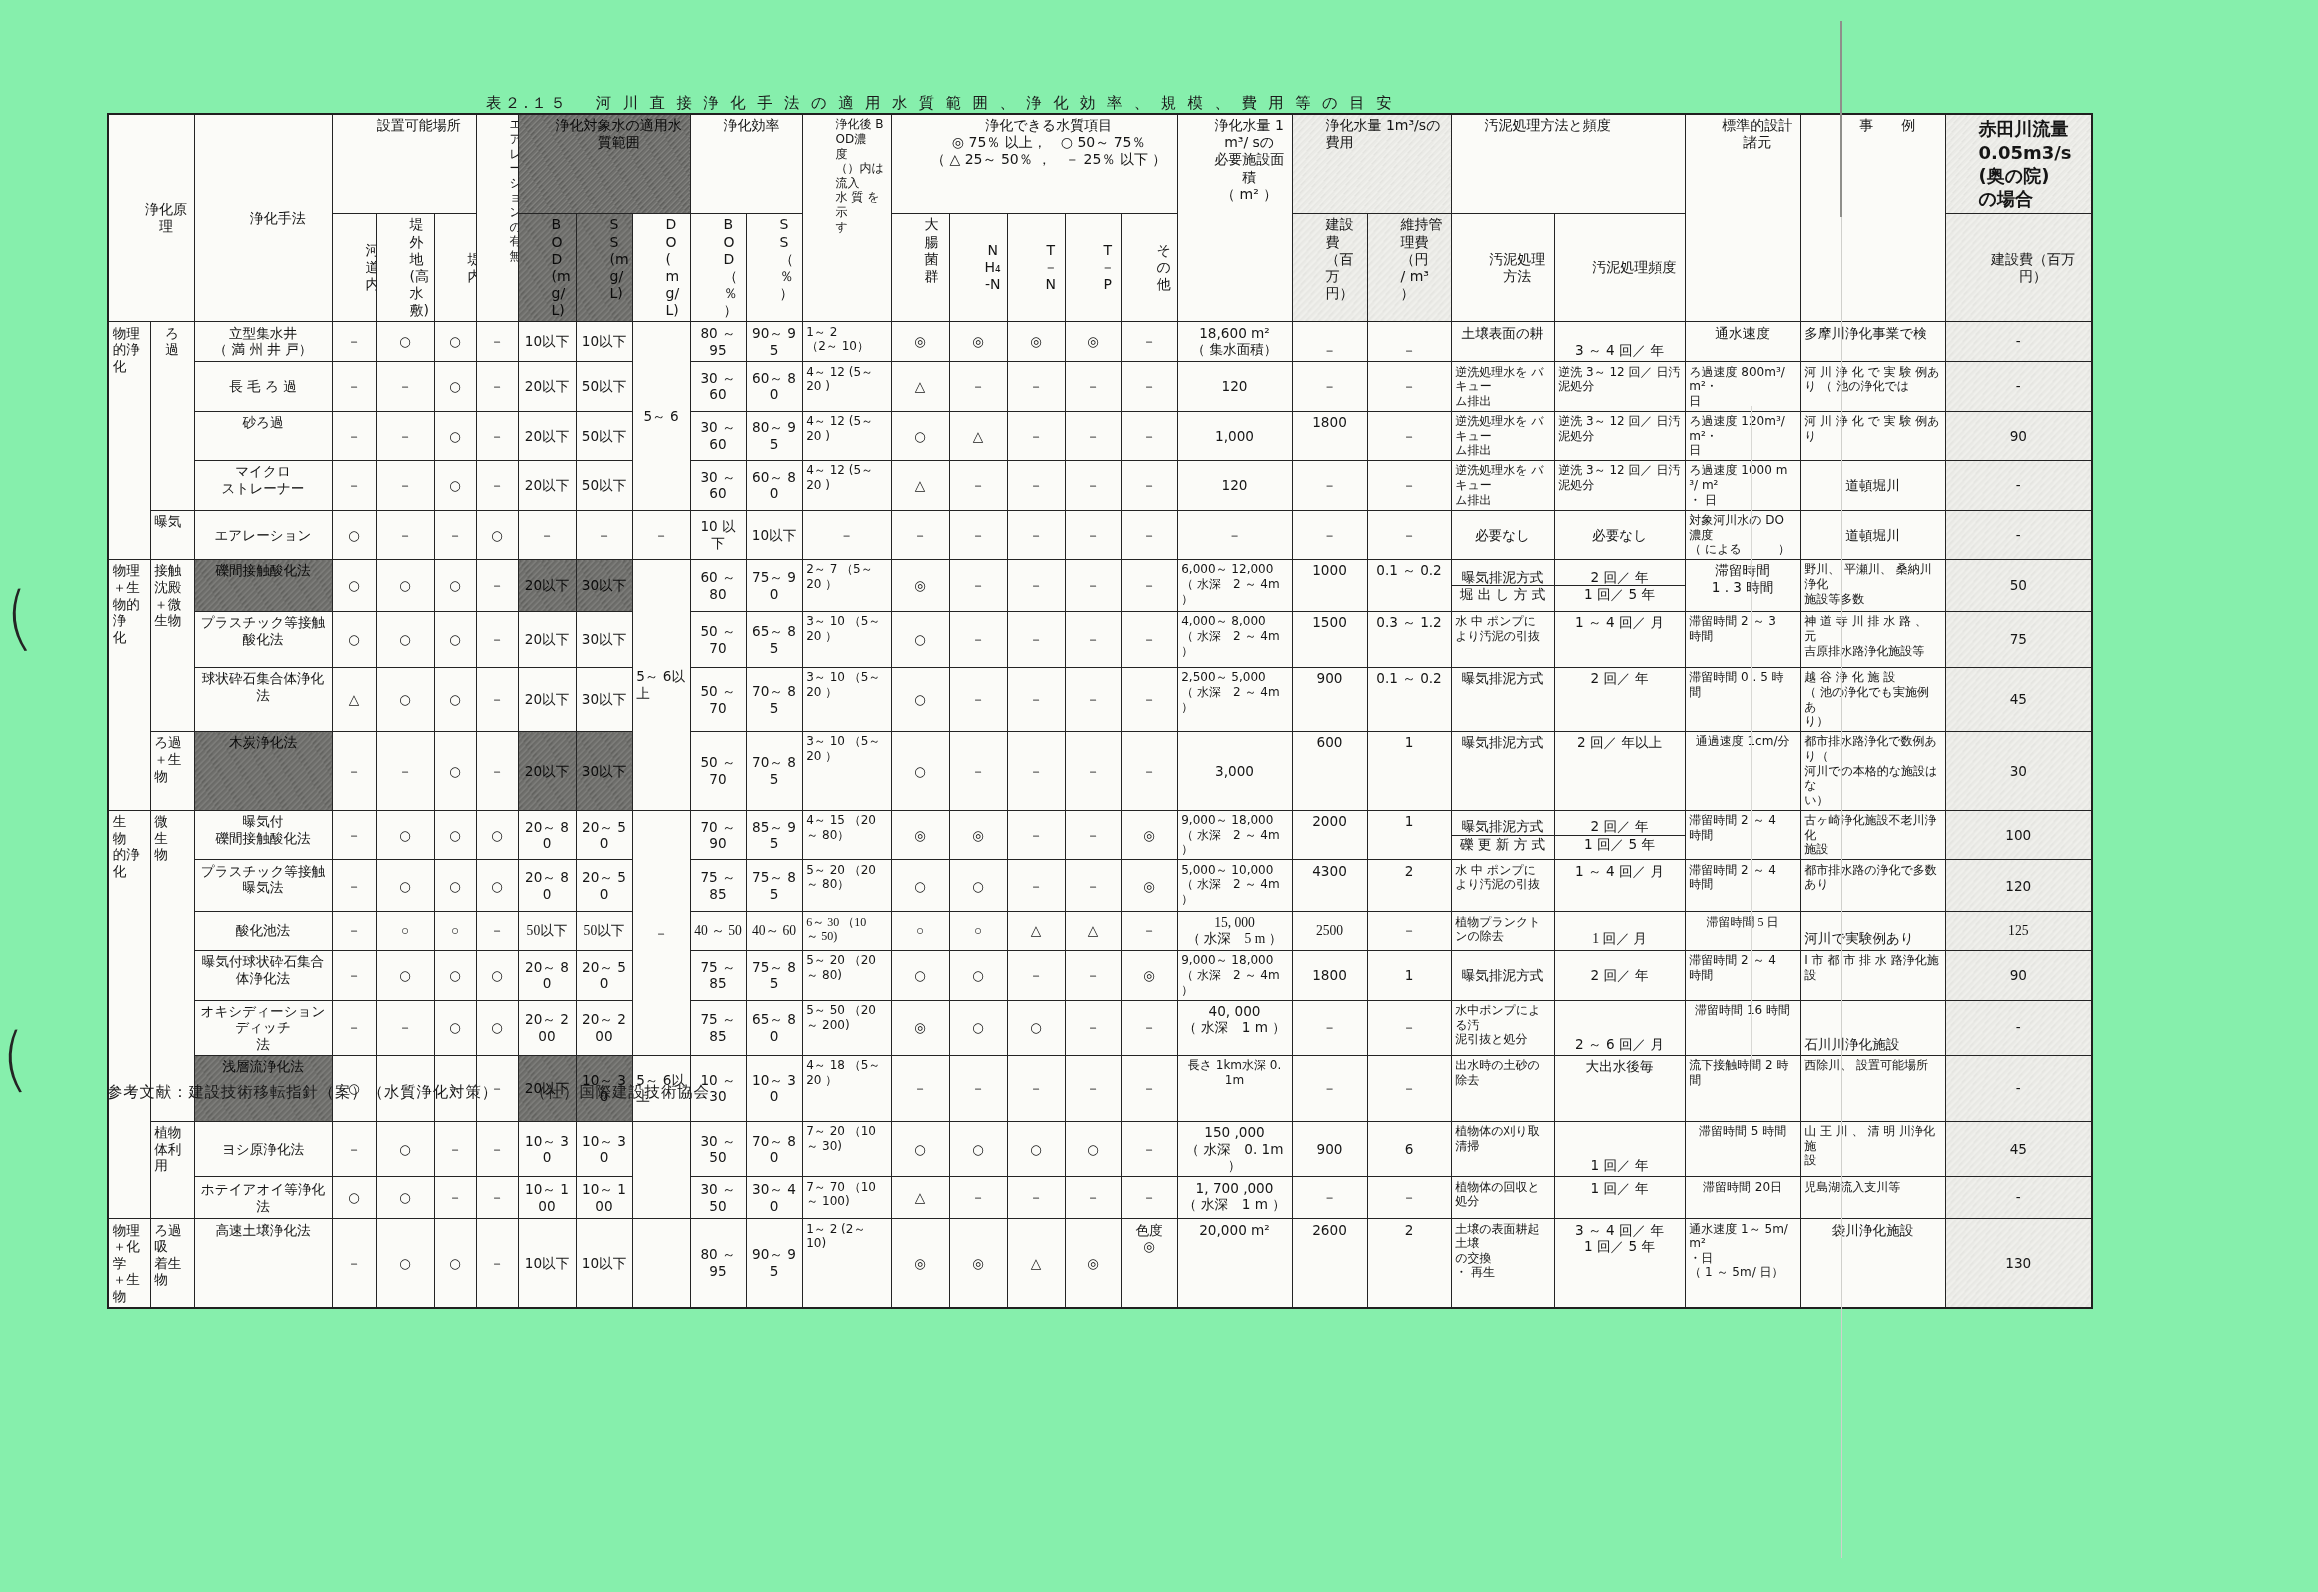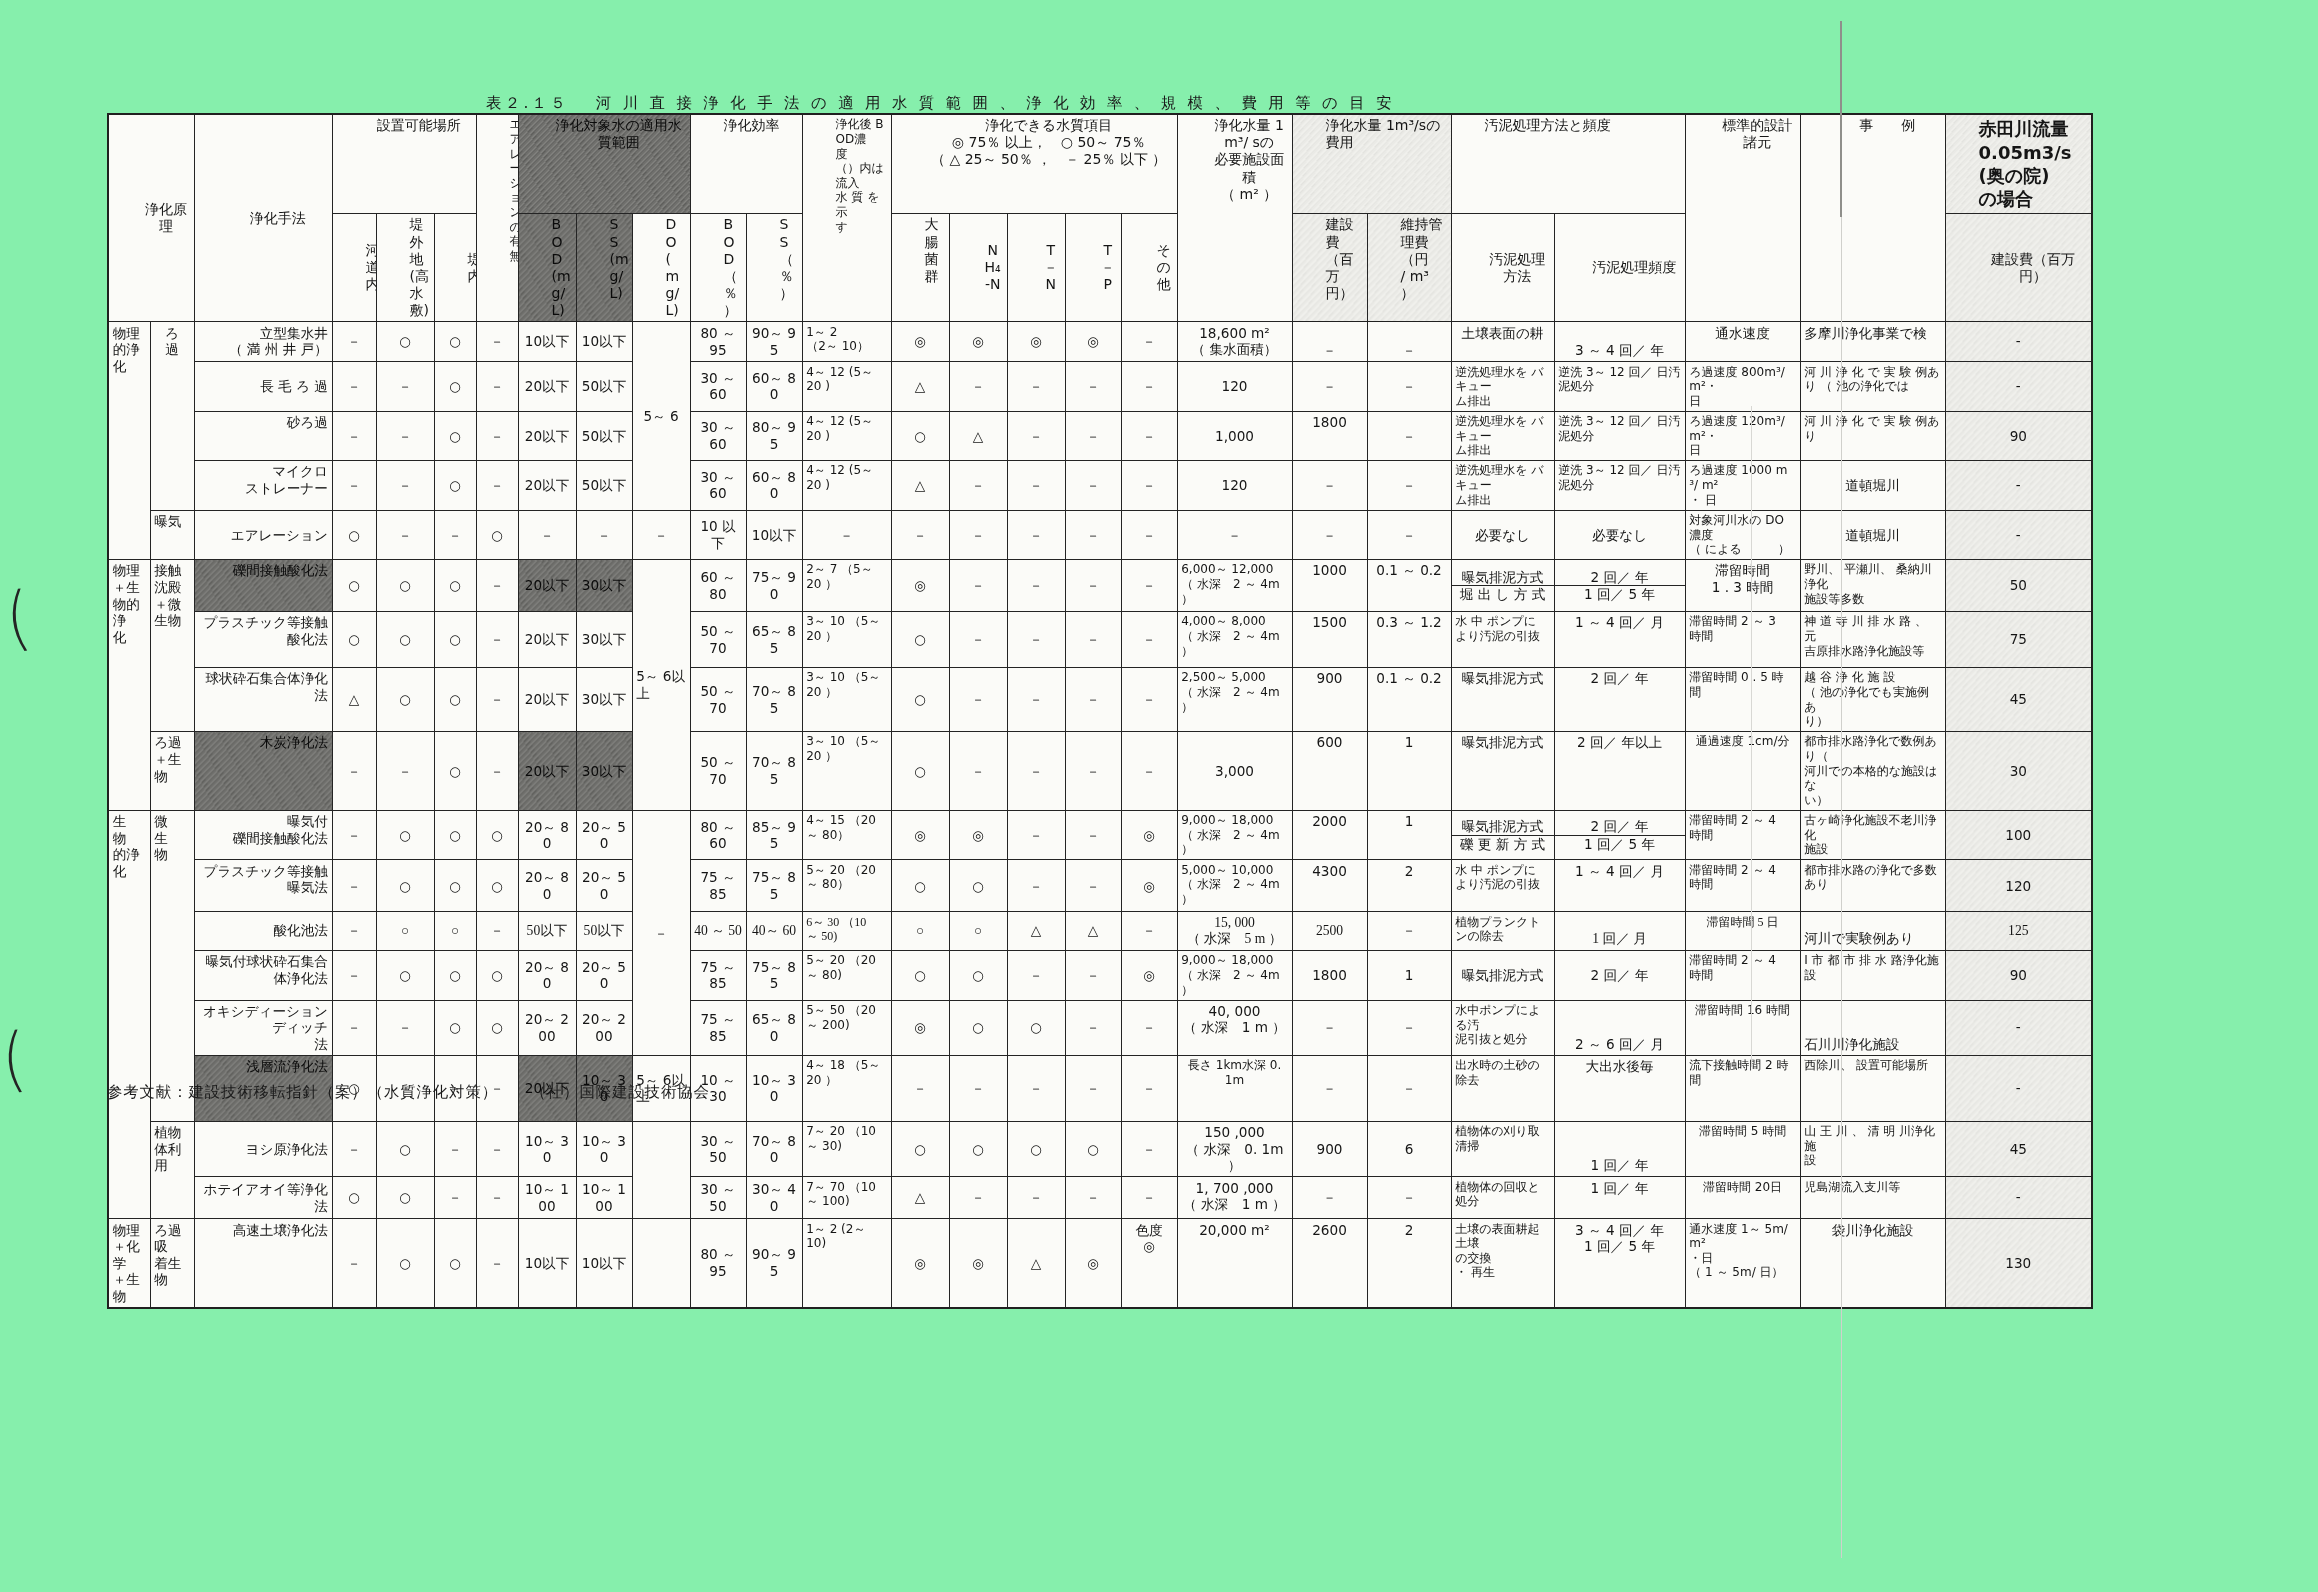--- a/index.html
+++ b/index.html
@@ -12,21 +12,21 @@
   #t td{border:0.9px solid #242424;font-size:13.6px;line-height:1.22;text-align:center;
         vertical-align:middle;padding:2.3px 3.7px;color:#151515;overflow:hidden;word-break:break-all;}
   #t thead td{font-size:14px;padding-left:33px;}
   #t thead tr:last-child td{border-bottom:1.9px solid #202020;}
   #t tr.g td{border-top:1.9px solid #202020;}
   #t td.left{text-align:left;}
   #t td.top{vertical-align:top;}
   #t td.bot{vertical-align:bottom;}
   #t td.sm{font-size:12px;}
   #t td.big{font-size:18px;font-weight:700;line-height:1.3;}
-  #t td.name{text-align:right;vertical-align:top;}
+  #t td.name{text-align:center;vertical-align:top;}
   #t td.mid{vertical-align:middle;}
   #t td.dark{background:repeating-linear-gradient(133deg,#82827f 0 1.4px,#5e5e5b 1.4px 2.3px,#6f6f6c 2.3px 4.2px);color:#0a0a0a;}
   #t td.lite{background:repeating-linear-gradient(133deg,#f0f0ec 0 1.9px,#e3e3df 1.9px 2.8px,#eaeae6 2.8px 4.7px);}
   #t td.split{padding:0;}
   #t .s0{height:46%;border-bottom:0.9px solid #242424;display:flex;align-items:center;justify-content:center;}
   #t .s1{height:54%;display:flex;align-items:center;justify-content:center;}
   .paren{position:absolute;font-size:61px;font-weight:300;color:#242424;}
   #paren1{left:5.6px;top:582px;transform:rotate(-6deg) scaleY(1.15);}
   #paren2{left:1.9px;top:1023px;transform:rotate(-4deg) scaleY(1.15);}
   #fold-dark{position:absolute;left:1840px;top:20.6px;width:1.9px;height:196px;background:#8f8f8b;}
@@ -351,21 +351,21 @@
           <td rowspan="8" class="left top">生<br>物<br>的浄<br>化</td>
           <td rowspan="6" class="left top">微<br>生<br>物</td>
           <td class="name">曝気付<br>礫間接触酸化法</td>
           <td>－</td>
           <td>○</td>
           <td>○</td>
           <td>○</td>
           <td>20～ 80</td>
           <td>20～ 50</td>
           <td rowspan="5">－</td>
-          <td>80 ～ 60</td>
+          <td>70 ～ 90</td>
           <td>85～ 95</td>
           <td class="left top sm">4～ 15 （20<br>～ 80）</td>
           <td>◎</td>
           <td>◎</td>
           <td>－</td>
           <td>－</td>
           <td>◎</td>
           <td class="left top sm">9,000～ 18,000<br>（ 水深　2 ～ 4m ）</td>
           <td class="top">2000</td>
           <td class="top">1</td>

